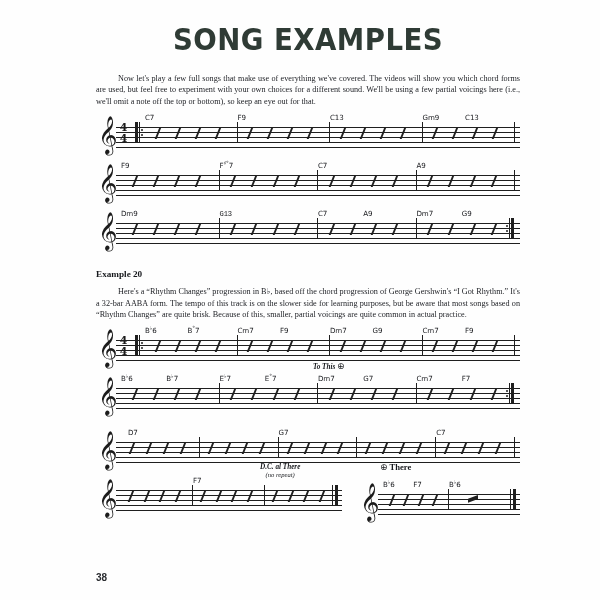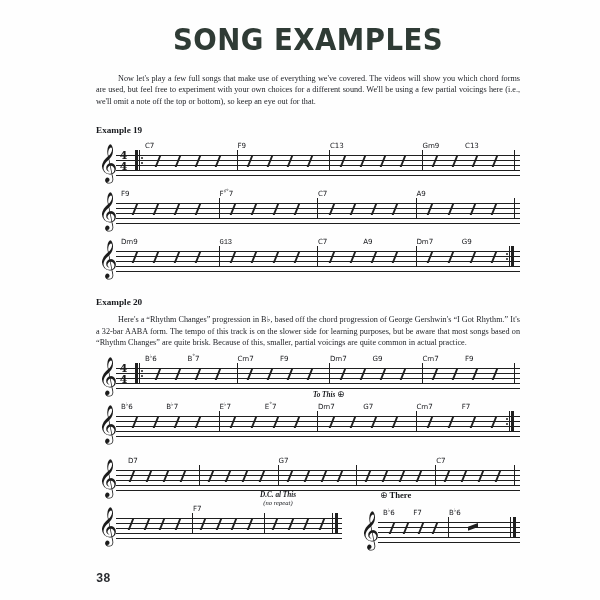--- a/index.html
+++ b/index.html
@@ -239,38 +239,37 @@
     font-family: "DejaVu Sans", sans-serif;
     font-weight: normal;
     font-size: 9px;
   }
 
   
   .folio {
     position: absolute;
     left: 96px;
     top: 572px;
-    font-family: Liberation Mono, monospace;
-    font-size: 12px;
+    font-family: Liberation Sans, sans-serif;
+    font-size: 10px;
     font-weight: bold;
     color: #2a2c30;
     text-align: center;
   }
 </style>
 </head>
 <body>
 
 <div class="page">
   <div class="content">
 
     <h1 class="page-title">SONG EXAMPLES</h1>
 
     <p class="intro">Now let's play a few full songs that make use of everything we've covered. The videos will show you which chord forms are used, but feel free to experiment with your own choices for a different sound. We'll be using a few partial voicings here (i.e., we'll omit a note off the top or bottom), so keep an eye out for that.</p>
 
-    <div class="example-head">Example 19</div>
     <div id="ex19-systems">
         <div class="system">
           <div class="chordrow">
             <span class="chord" style="left: 49px;">C7</span>
             <span class="chord" style="left: 141.5px;">F9</span>
             <span class="chord" style="left: 234px;">C13</span>
             <span class="chord" style="left: 326.5px;">Gm9</span>
             <span class="chord" style="left: 369.05px;">C13</span>
           </div>
           <div class="staffwrap">
@@ -540,21 +539,21 @@
             <div class="slash" style="left: 350.232px;"></div>
             <div class="slash" style="left: 367.174px;"></div>
             <div class="slash" style="left: 384.116px;"></div>
             <div class="slash" style="left: 401.058px;"></div>
             <div class="bar" style="left: 418px;"></div>
           </div>
         </div>
         <div class="system tall" style="position: relative;">
           <div class="chordrow">
             <span class="chord" style="left: 97px;">F7</span>
-            <div class="navmark" style="left: 164px; top: -11px;"><span>D.C. al This</span><span class="sub">(no repeat)</span></div>
+            <div class="navmark" style="left: 164px; top: -11px;"><span>D.C. al There</span><span class="sub">(no repeat)</span></div>
           </div>
           <div class="staffwrap">
             <div class="staff" style="left: 20px; right: 178px;">
               <div class="ln"></div>
               <div class="ln"></div>
               <div class="ln"></div>
               <div class="ln"></div>
               <div class="ln"></div>
             </div>
             <div class="clef" style="left: 2px;">𝄞</div>

